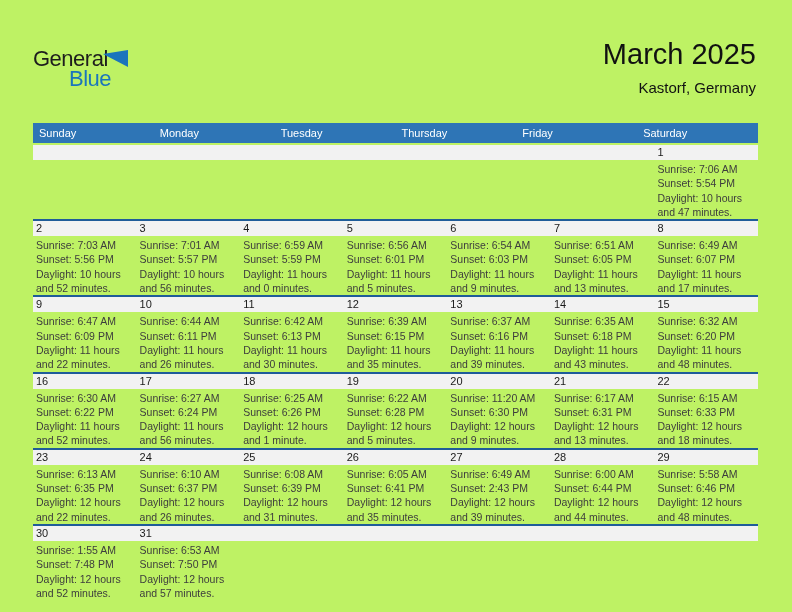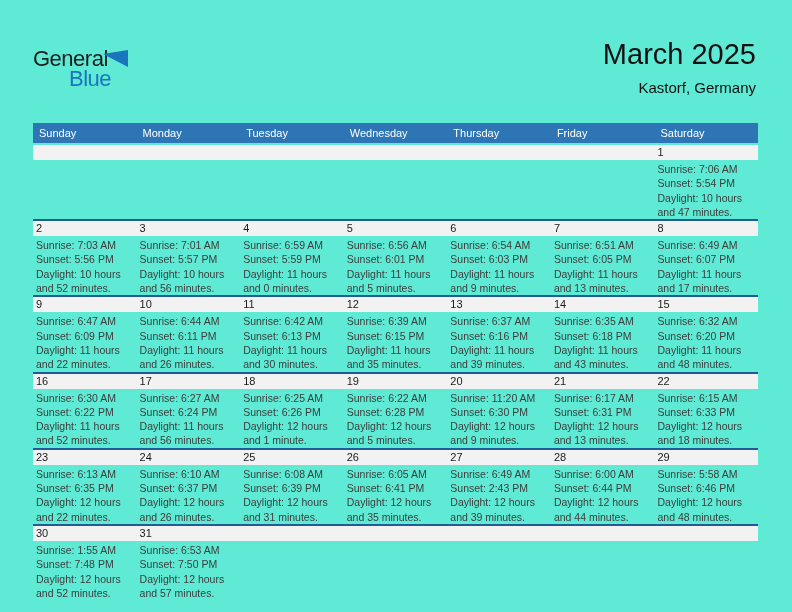--- a/index.html
+++ b/index.html
@@ -8,21 +8,21 @@
     --band-gray:#F2F2F2;
     --logo-blue:#1B75BC;
   }
   *{box-sizing:border-box;margin:0;padding:0;}
   html,body{background:#ffffff;}
   body{
     width:792px;height:612px;
     font-family:"Liberation Sans","DejaVu Sans",sans-serif;
     overflow:hidden;
   }
-  .page{position:relative;width:792px;height:612px;background:#5eead4;}
+  .page{position:relative;width:792px;height:612px;background:#bef264;}
 
   
   .logo{position:absolute;left:33px;top:46px;width:140px;height:46px;}
   .logo-general{
     position:absolute;left:0;top:0;
     font-size:22px;color:#1d1d1d;letter-spacing:-0.5px;
   }
   .logo-triangle{
     position:absolute;left:70px;top:4px;width:25px;height:17px;
     background:var(--logo-blue);
@@ -74,21 +74,20 @@
   <div class="title-block">
     <div class="page-title">March 2025</div>
     <div class="page-subtitle">Kastorf, Germany</div>
   </div>
 
   <div class="calendar">
     <div class="weekday-row">
         <div class="weekday">Sunday</div>
         <div class="weekday">Monday</div>
         <div class="weekday">Tuesday</div>
-        <div class="weekday">Wednesday</div>
         <div class="weekday">Thursday</div>
         <div class="weekday">Friday</div>
         <div class="weekday">Saturday</div>
       </div>
     <div>
         <div class="week first">
           <div class="cell">
             <div class="day-num"></div>
           </div>
           <div class="cell">

